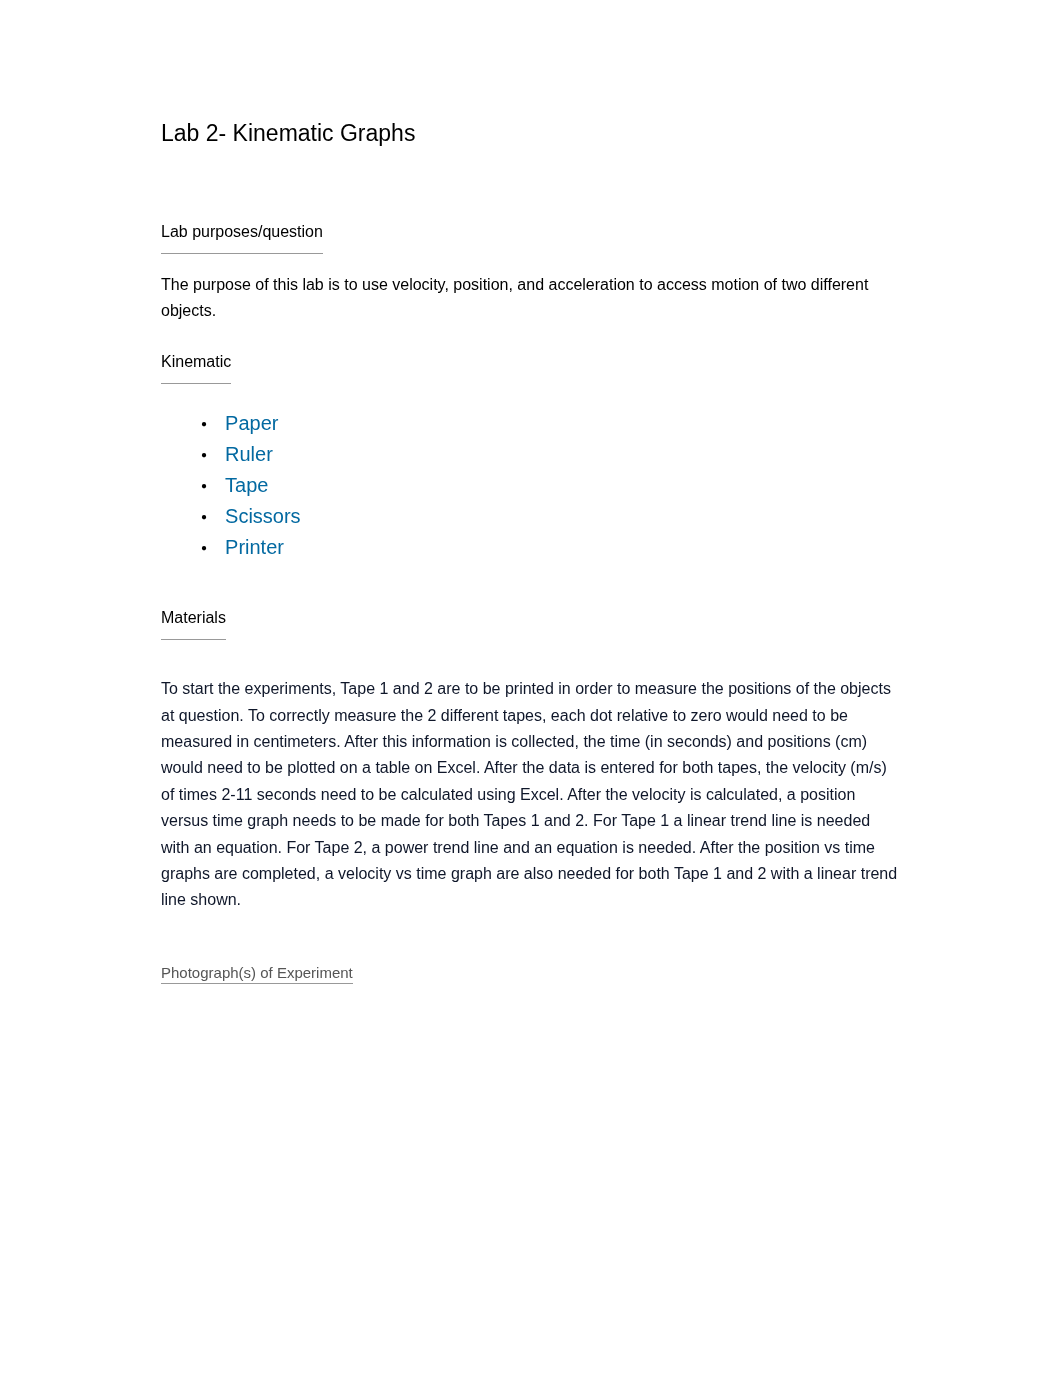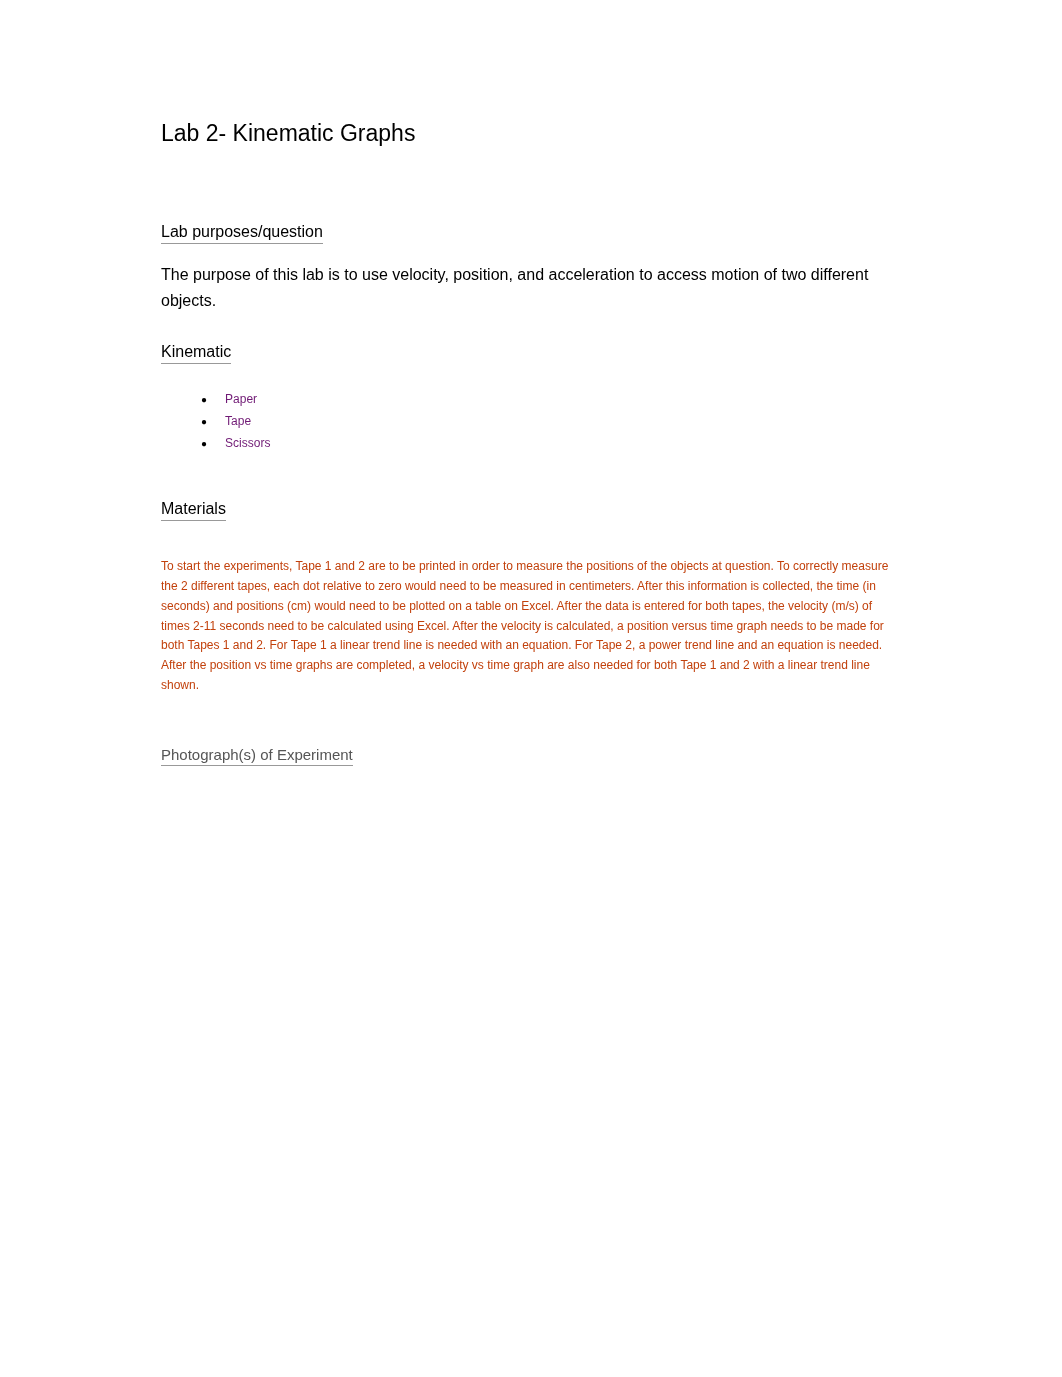--- a/index.html
+++ b/index.html
@@ -29,21 +29,21 @@
       font-weight: normal;
       margin-bottom: 76px;
       color: #000;
     }
 
     .section-heading {
       font-size: 16px;
       font-weight: normal;
       border-bottom: 1px solid #999;
       display: inline-block;
-      padding-bottom: 2px;
+      padding-bottom: 12px;
       margin-bottom: 18px;
       color: #000;
     }
 
     .lab-purpose-section {
       margin-bottom: 30px;
     }
 
     .purpose-text {
       font-size: 16px;
@@ -59,39 +59,39 @@
     .materials-list {
       list-style: none;
       margin-left: 40px;
       margin-top: 10px;
     }
 
     .materials-list li {
       display: flex;
       align-items: center;
       margin-bottom: 8px;
-      font-size: 12px;
-      color: #701a75;
+      font-size: 20px;
+      color: #0369a1;
     }
 
     .materials-list li::before {
       content: "●";
       font-size: 10px;
       margin-right: 18px;
       color: #000;
     }
 
     .procedure-section {
       margin-bottom: 50px;
     }
 
     .procedure-text {
-      font-size: 12px;
+      font-size: 16px;
       line-height: 1.65;
-      color: #c2410c;
+      color: #0f172a;
       margin-top: 18px;
     }
 
     .photos-section {
       margin-top: 3px;
     }
 
     .photos-heading {
       font-size: 15px;
       font-weight: normal;
@@ -113,24 +113,30 @@
     <p class="purpose-text">The purpose of this lab is to use velocity, position, and acceleration to access motion of two different objects.</p>
   </div>
 
   <div class="materials-section">
     <span class="section-heading">Kinematic</span>
     <ul class="materials-list">
       <li>
           <span>Paper</span>
         </li>
       <li>
+          <span>Ruler</span>
+        </li>
+      <li>
           <span>Tape</span>
         </li>
       <li>
           <span>Scissors</span>
+        </li>
+      <li>
+          <span>Printer</span>
         </li>
     </ul>
   </div>
 
   <div class="procedure-section">
     <span class="section-heading">Materials</span>
     <p class="procedure-text"> To start the experiments, Tape 1 and 2 are to be printed in order to measure the positions of the objects at question. To correctly measure the 2 different tapes, each dot relative to zero would need to be measured in centimeters. After this information is collected, the time (in seconds) and positions (cm) would need to be plotted on a table on Excel. After the data is entered for both tapes, the velocity (m/s) of times 2-11 seconds need to be calculated using Excel. After the velocity is calculated, a position versus time graph needs to be made for both Tapes 1 and 2. For Tape 1 a linear trend line is needed with an equation. For Tape 2, a power trend line and an equation is needed. After the position vs time graphs are completed, a velocity vs time graph are also needed for both Tape 1 and 2 with a linear trend line shown.</p>
   </div>
 
   <div class="photos-section">

